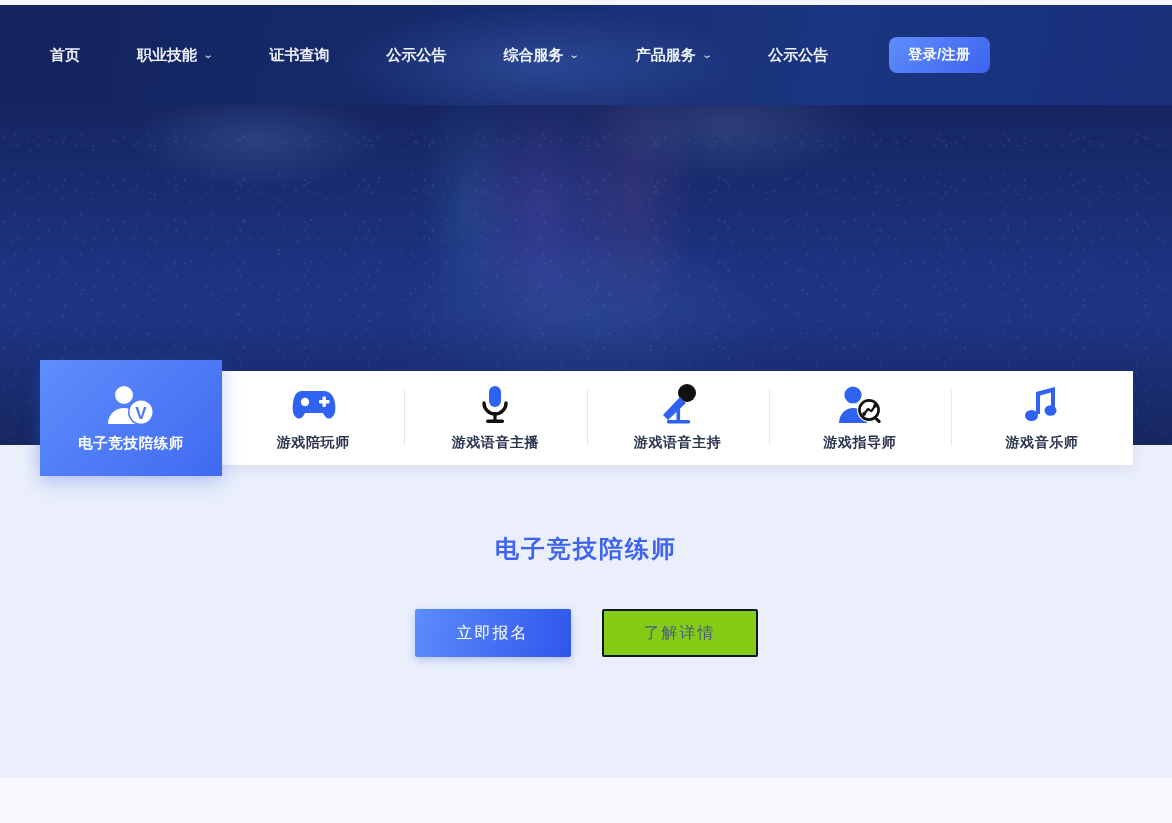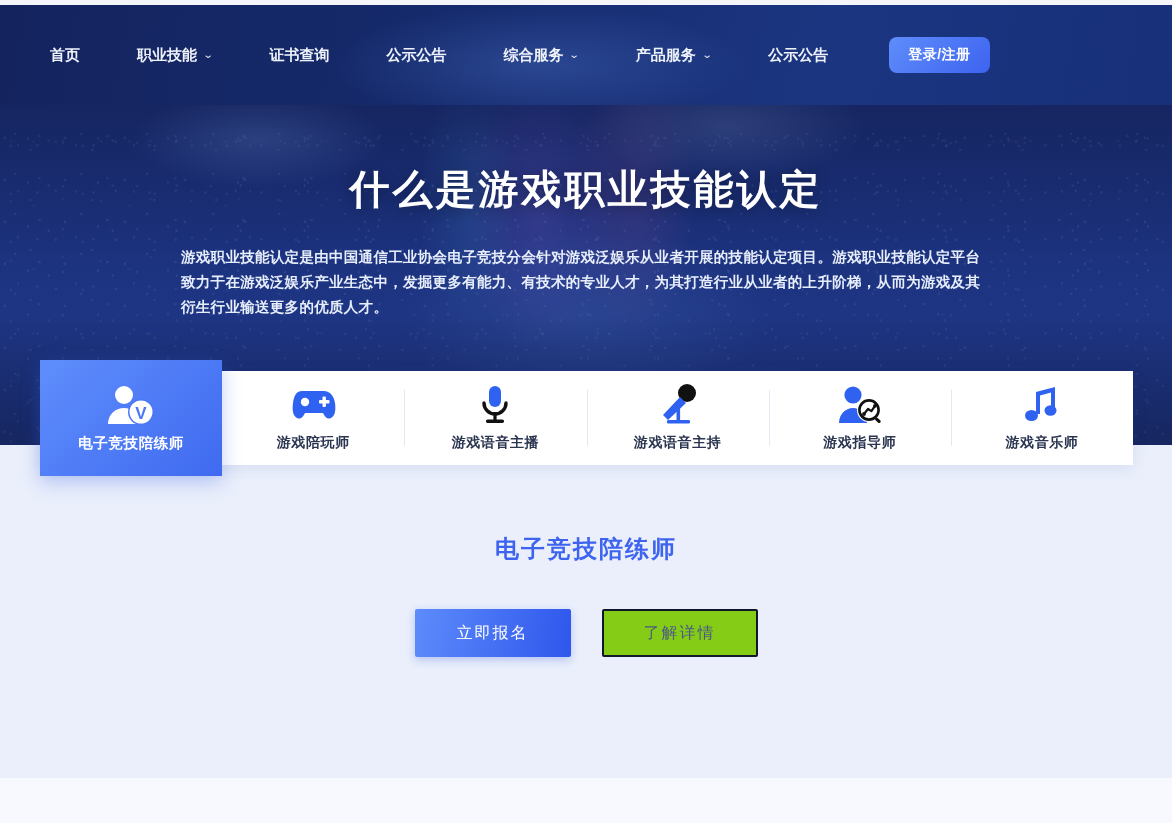--- a/index.html
+++ b/index.html
@@ -160,24 +160,20 @@
         <span>公示公告</span>
       </div>
       <button class="login-btn">登录/注册</button>
     </div>
   </div>
 
   <div class="hero">
     <div class="hero-photo"></div>
     <div class="hero-grain"></div>
     <div class="hero-tint"></div>
-    <div class="hero-content">
-      <div class="hero-title">什么是游戏职业技能认定</div>
-      <div class="hero-desc">游戏职业技能认定是由中国通信工业协会电子竞技分会针对游戏泛娱乐从业者开展的技能认定项目。游戏职业技能认定平台致力于在游戏泛娱乐产业生态中，发掘更多有能力、有技术的专业人才，为其打造行业从业者的上升阶梯，从而为游戏及其衍生行业输送更多的优质人才。</div>
-    </div>
   </div>
 
   <div class="tabs">
 
     <div class="tab active">
       <div class="tab-icon">
         <svg width="52" height="42" viewBox="0 0 52 42">
           <circle cx="19" cy="11" r="9" fill="#ffffff"></circle>
           <path d="M3 40c0-9.4 7.2-16 16-16s16 6.6 16 16z" fill="#ffffff"></path>
           <circle cx="36" cy="28" r="13" fill="#4b78f5"></circle>

